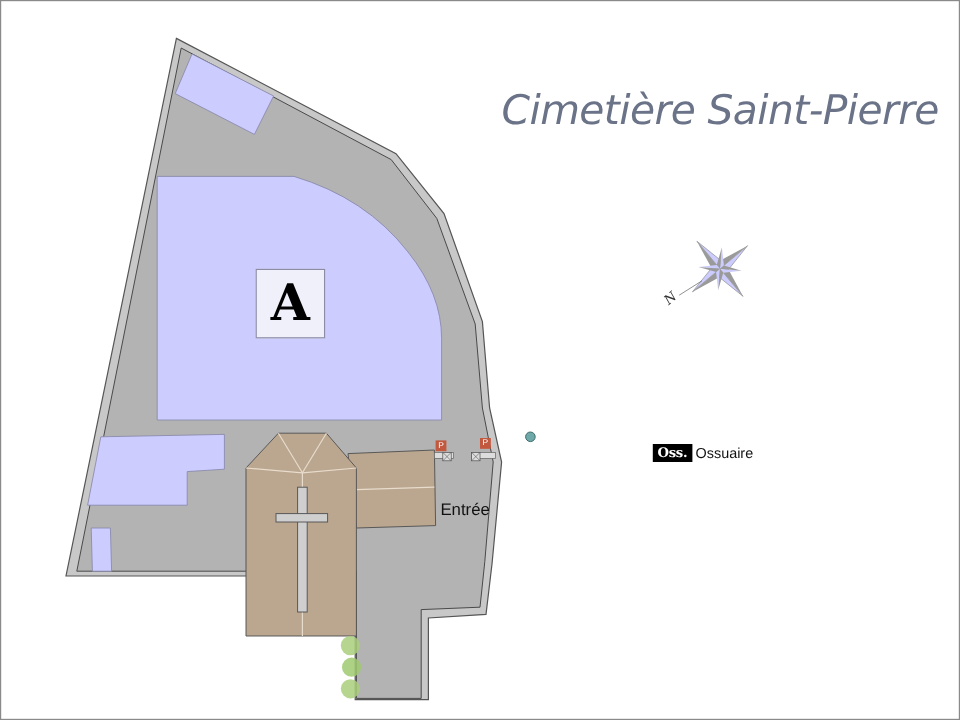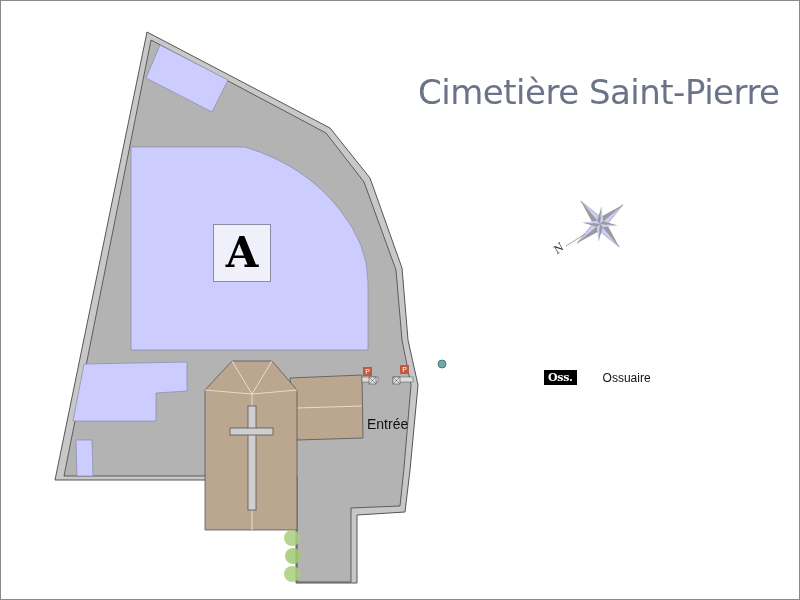--- a/index.html
+++ b/index.html
@@ -1,25 +1,25 @@
 <!DOCTYPE html>
 <html><head>
   <meta charset="utf-8">
   <style>
     html, body { margin: 0; padding: 0; background: #ffffff; }
     body { width: 800px; height: 600px; position: relative; overflow: hidden; font-family: "DejaVu Sans", sans-serif; }
     .frame { position: absolute; left: 0; top: 0; width: 798px; height: 598px; border: 1px solid #8a8a8a; background: #ffffff; }
     svg.map { position: absolute; left: 0; top: 0; }
-    .title { position: absolute; left: 418px; top: 72px; font-family: "DejaVu Sans", sans-serif; font-size: 34px; color: #6a7387; letter-spacing: -0.5px; white-space: nowrap; }
+    .title { position: absolute; left: 418px; top: 72px; font-family: "DejaVu Sans", sans-serif; font-size: 34px; color: #6a7387; letter-spacing: -0.5px; white-space: nowrap; font-style: italic; }
     .sector-box { position: absolute; left: 213px; top: 224px; width: 58px; height: 58px; background: #f0f0fb; border: 1px solid #8c8ca6; box-sizing: border-box; display: flex; align-items: center; justify-content: center; }
     .sector-letter { font-family: "DejaVu Serif", serif; font-weight: bold; font-size: 42px; color: #000; line-height: 1; }
     .entrance { position: absolute; left: 367px; top: 416px; font-family: "Liberation Sans", sans-serif; font-size: 14px; color: #111; }
     .legend { position: absolute; left: 544px; top: 370px; display: flex; align-items: center; }
     .legend-badge { background: #000; color: #fff; font-family: "DejaVu Serif", serif; font-weight: bold; font-size: 11px; padding: 0 4px; height: 15px; line-height: 15px; letter-spacing: -0.3px; }
-    .legend-label { margin-left: 26px; font-family: "Liberation Sans", sans-serif; font-size: 12px; color: #111; }
+    .legend-label { margin-left: 3px; font-family: "Liberation Sans", sans-serif; font-size: 12px; color: #111; }
     .compass-n { position: absolute; left: 554px; top: 242px; font-family: "DejaVu Serif", serif; font-style: italic; font-size: 11px; color: #333; transform: rotate(-40deg); }
     .parking { position: absolute; width: 9px; height: 9px; background: #c2583e; color: #fff; font-family: "Liberation Sans", sans-serif; font-size: 7px; line-height: 9px; text-align: center; }
   </style>
 </head>
 <body>
 
 <div class="frame"></div>
 
 <svg class="map" width="800" height="600" viewBox="0 0 800 600">
 

